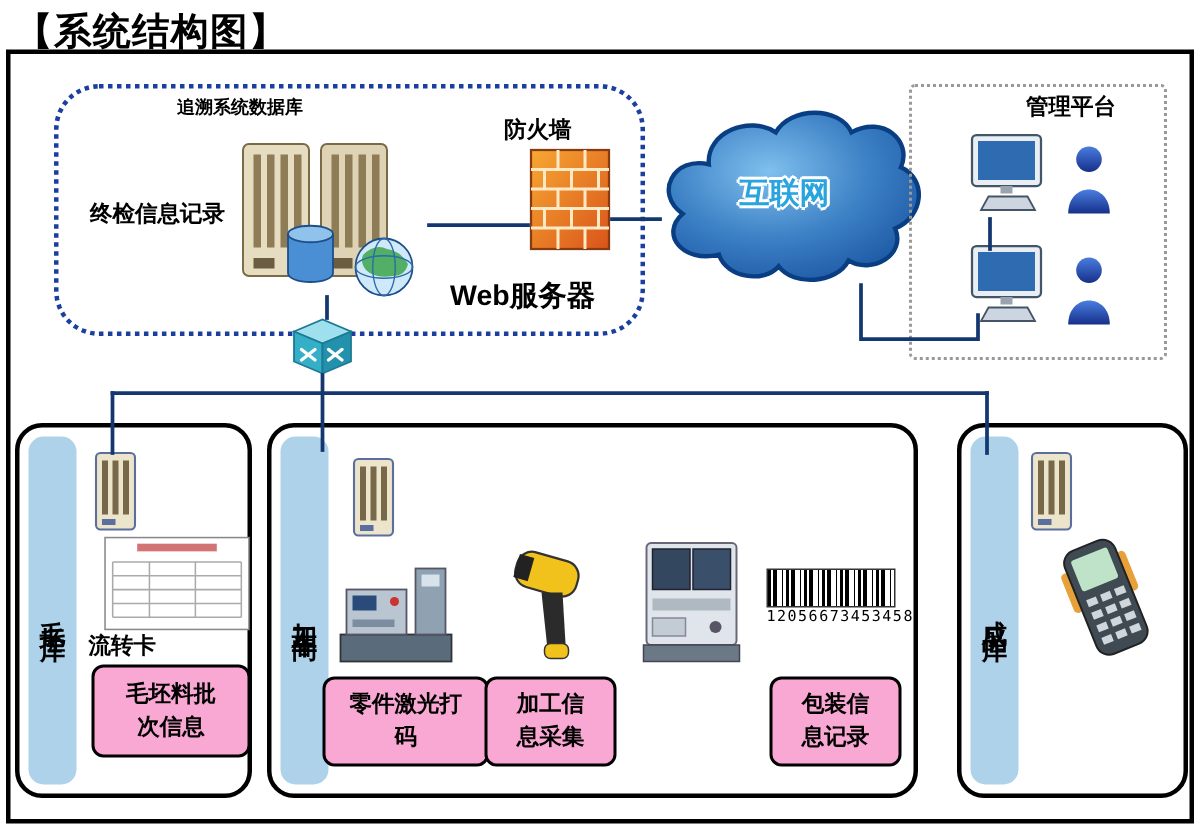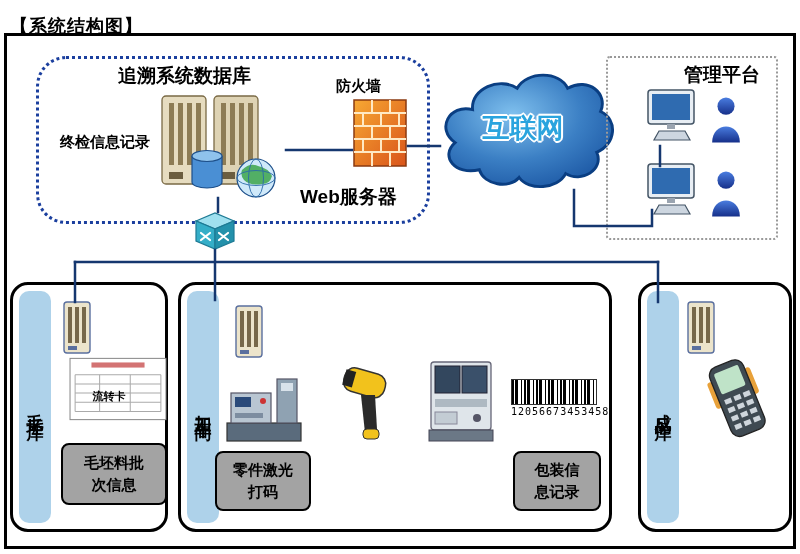--- a/index.html
+++ b/index.html
@@ -1,69 +1,69 @@
 <!DOCTYPE html>
 <html><head>
 <meta charset="utf-8">
 <style>
   *{margin:0;padding:0;box-sizing:border-box}
   html,body{width:800px;height:554px;background:#fff;font-family:"Liberation Sans","DejaVu Sans",sans-serif;overflow:hidden}
   #stage{position:relative;width:800px;height:554px;background:#fff}
   .abs{position:absolute}
   .lbl{position:absolute;font-weight:bold;color:#000;white-space:nowrap}
   #outer-border{left:4px;top:33px;width:792px;height:516px;border:3px solid #000}
-  #title{left:10px;top:14px;font-size:18px;letter-spacing:1px}
+  #title{left:10px;top:4px;font-size:25px;letter-spacing:1px}
   
   #db-group{left:36px;top:56px;width:394px;height:168px;border:3px dotted #1b3f9e;border-radius:30px}
-  #db-group-label{left:118px;top:63px;font-size:19px}
+  #db-group-label{left:118px;top:63px;font-size:12px}
   #data-server-label{left:60px;top:133px;font-size:15px}
   #firewall-label{left:336px;top:77px;font-size:15px}
   #web-server-label{left:300px;top:184px;font-size:19px}
   #servers-svg{left:150px;top:92px;width:135px;height:108px}
   #firewall-svg{left:352px;top:95px;width:56px;height:76px}
   #cloud{left:426px;top:58px;width:194px;height:142px}
   #cloud svg{position:absolute;inset:0;width:100%;height:100%}
   #cloud-text{position:absolute;inset:0;display:flex;flex-direction:column;align-items:center;justify-content:center;
-    font-size:27px;font-weight:bold;line-height:1.25;color:#2aa4de;
+    font-size:20px;font-weight:bold;line-height:1.25;color:#2aa4de;
     text-shadow:-2px 0 #fff,2px 0 #fff,0 -2px #fff,0 2px #fff,-1px -1px #fff,1px 1px #fff,-1px 1px #fff,1px -1px #fff}
   #mgmt-box{left:606px;top:56px;width:172px;height:184px;border:2px dotted #999;border-radius:4px}
-  #mgmt-label{left:684px;top:62px;font-size:19px}
+  #mgmt-label{left:684px;top:62px;font-size:15px}
   .pc-group{width:112px;height:64px}
   #pc1{left:644px;top:86px}
   #pc2{left:644px;top:160px}
   .monitor{position:absolute;left:0;top:2px;width:54px;height:58px}
   .person{position:absolute;left:66px;top:10px;width:32px;height:48px}
   #switch-svg{left:192px;top:208px;width:46px;height:46px}
   #lines-svg{left:0;top:0;width:800px;height:554px;pointer-events:none;z-index:6}
   
   .section{position:absolute;border:3px solid #000;border-radius:18px;background:#fff}
   #sec-blank{left:10px;top:282px;width:158px;height:250px}
   #sec-workshop{left:178px;top:282px;width:434px;height:250px}
   #sec-finished{left:638px;top:282px;width:154px;height:250px}
   .strip{position:absolute;left:6px;top:6px;bottom:6px;width:32px;background:#aed2ea;border-radius:10px;
     display:flex;align-items:center;justify-content:center;writing-mode:vertical-rl;text-orientation:upright;
     font-size:17px;font-weight:bold;letter-spacing:5px;color:#000}
   .srv{position:absolute;width:40px;height:58px}
-  .infobox{position:absolute;border:2px solid #000;border-radius:8px;background:#a3a3a3;display:flex;align-items:center;justify-content:center;
+  .infobox{position:absolute;border:2px solid #000;border-radius:8px;background:#f9a8d4;display:flex;align-items:center;justify-content:center;
     text-align:center;font-size:15px;font-weight:bold;line-height:1.5}
   
   #blank-srv{left:44px;top:14px}
   #card-svg{position:absolute;left:56px;top:72px;width:98px;height:64px}
-  #card-label{position:absolute;left:46px;top:104px;width:100px;text-align:center;font-size:11px;font-weight:bold}
+  #card-label{position:absolute;left:46px;top:136px;width:100px;font-size:15px;font-weight:bold}
   #blank-box{left:48px;top:158px;width:106px;height:62px;padding:0 16px}
   
   #ws-srv{left:48px;top:18px}
   #laser-svg{position:absolute;left:44px;top:86px;width:78px;height:74px}
   #scanner-svg{position:absolute;left:158px;top:78px;width:52px;height:80px}
   #inspect-svg{position:absolute;left:246px;top:72px;width:68px;height:88px}
   #barcode-wrap{position:absolute;left:330px;top:94px;width:86px;height:44px}
   #barcode-bars{width:86px;height:26px;background:repeating-linear-gradient(90deg,#000 0 2px,#fff 2px 3px,#000 3px 6px,#fff 6px 9px,#000 9px 10px,#fff 10px 12px);border:1px solid #333}
   #barcode-num{text-align:center;font-family:"DejaVu Sans Mono",monospace;font-size:10px;letter-spacing:1px;margin-top:1px}
   .wbox{top:166px;height:60px}
-  #wbox1{left:34px;width:96px;padding:0 10px}
+  #wbox1{left:34px;width:111px;padding:0 10px}
   #wbox2{left:142px;width:88px;padding:0 14px}
   #wbox3{left:240px;width:84px;padding:0 12px}
   #wbox4{left:332px;width:88px;padding:16px 14px}
   
   #fin-srv{left:40px;top:14px}
   #handheld-svg{position:absolute;left:54px;top:70px;width:86px;height:90px}
   #fin-box{left:26px;top:166px;width:120px;height:60px;padding:0 28px}
 </style>
 </head>
 <body>
@@ -278,20 +278,21 @@
       <circle cx="50" cy="61" r="4" fill="#556"></circle>
       <rect x="2" y="73" width="64" height="11" fill="#6b7886" stroke="#445"></rect>
     </svg>
 
     <div id="barcode-wrap">
       <div id="barcode-bars"></div>
       <div id="barcode-num">12056673453458</div>
     </div>
 
     <div class="infobox wbox" id="wbox1">零件激光打码</div>
+    <div class="infobox wbox" id="wbox2">加工信息采集</div>
     <div class="infobox wbox" id="wbox4">包装信息记录</div>
   </div>
 
   <div class="section" id="sec-finished">
     <div class="strip">成品库</div>
     <svg class="srv" id="fin-srv" viewBox="0 0 40 58">
       <rect x="7" y="3" width="26" height="51" rx="3" fill="#ece4cb" stroke="#5a6f9e" stroke-width="1.4"></rect>
       <rect x="11" y="8" width="4" height="36" fill="#77684a"></rect>
         <rect x="18" y="8" width="4" height="36" fill="#77684a"></rect>
       <rect x="25" y="8" width="4" height="36" fill="#77684a"></rect>

